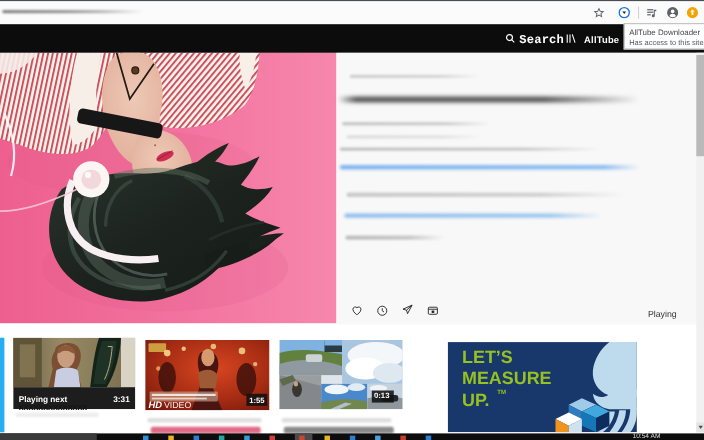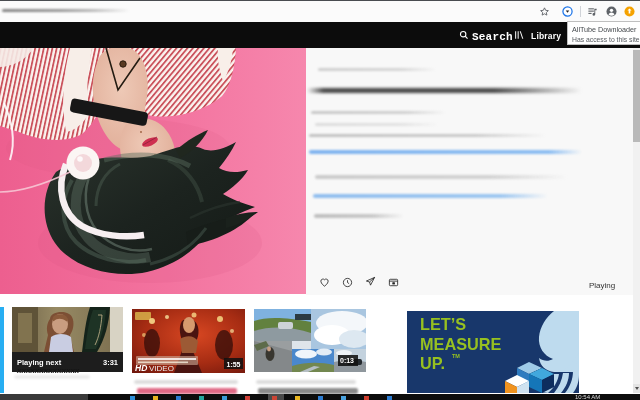--- a/index.html
+++ b/index.html
@@ -45,21 +45,21 @@
 
   <div class="abs" style="left:0;top:22px;width:640px;height:26px;background:#0c0c0c;"></div>
   <svg class="abs" style="left:459px;top:30px" width="10" height="10" viewBox="0 0 24 24" fill="none" stroke="#fff" stroke-width="2.6">
     <circle cx="10" cy="10" r="6.5"></circle>
       <path d="M15 15l5.5 5.5"></path>
   </svg>
   <div class="abs" style="left:472px;top:30.5px;color:#fff;font-size:11px;font-weight:bold;letter-spacing:.2px;font-family:Liberation Mono, monospace;">Search</div>
   <svg class="abs" style="left:514px;top:30px" width="10" height="10" viewBox="0 0 24 24" fill="none" stroke="#fff" stroke-width="2.4">
     <path d="M4 3v18M10 3v18M15 3l6 18"></path>
   </svg>
-  <div class="abs" style="left:531px;top:30.5px;color:#fff;font-size:8.5px;font-weight:bold;letter-spacing:.2px;">Library</div>
+  <div class="abs" style="left:531px;top:30.5px;color:#fff;font-size:8.5px;font-weight:bold;letter-spacing:.2px;">AllTube</div>
 
   <div class="abs" style="left:567px;top:21px;width:73px;height:24px;background:#fff;border:1px solid #bfbfbf;border-right:none;box-sizing:border-box;padding:3px 0 0 4px;">
     <div style="font-size:7.2px;color:#44484c;white-space:nowrap;">AllTube Downloader</div>
     <div style="font-size:6.8px;color:#55595e;white-space:nowrap;margin-top:1.5px;">Has access to this site</div>
   </div>
 
   <svg class="abs" style="left:0;top:48px" width="306" height="246" viewBox="0 0 306 246">
     <defs>
       <linearGradient id="pink" x1="0" y1="0" x2="1" y2="0">
         <stop offset="0" stop-color="#ed5f8f"></stop>
@@ -201,21 +201,21 @@
 
     <path d="M38 12 C38 4 56 2 60 10 C63 16 61 24 58 28 L62 45 L32 45 L36 28 C34 22 35 16 38 12 Z" fill="#7c4f34"></path>
     <ellipse cx="48" cy="17" rx="8" ry="10" fill="#c99d80"></ellipse>
     <path d="M41 10 C44 6 54 6 56 12 C56 14 55 15 54 14 C50 11 45 11 42 14 C41 15 40 12 41 10 Z" fill="#8a5a3a"></path>
     <path d="M39 30 C44 26 54 26 59 30 L61 45 L37 45 Z" fill="#c9cde2"></path>
     <rect x="0" y="45" width="111" height="20" fill="#1d1d1d"></rect>
     <text x="5" y="58" font-family="Liberation Sans" font-size="7.5" font-weight="bold" fill="#fff">Playing next</text>
     <text x="106" y="58" text-anchor="end" font-family="Liberation Sans" font-size="7.5" font-weight="bold" fill="#fff">3:31</text>
   </svg>
   <div class="abs" style="left:14px;top:375px;width:76px;height:4px;border-radius:2px;filter:blur(1px);background:#ededed;"></div>
-  <div class="abs" style="left:17px;top:366px;font-size:8px;font-weight:bold;color:#151515;letter-spacing:0;font-style:italic;">xxxxxxxxxxxxxx</div>
+  <div class="abs" style="left:17px;top:366px;font-size:8px;font-weight:bold;color:#151515;letter-spacing:0;">xxxxxxxxxxxxxx</div>
 
   <svg class="abs" style="left:132px;top:309px" width="113" height="64" viewBox="0 0 113 64">
     <defs>
       <radialGradient id="t2bg" cx="0.55" cy="0.4" r="0.9">
         <stop offset="0" stop-color="#d84722"></stop>
           <stop offset="0.5" stop-color="#a62c13"></stop>
           <stop offset="1" stop-color="#5f100a"></stop>
       </radialGradient>
     </defs>
     <rect width="113" height="64" fill="url(#t2bg)"></rect>

